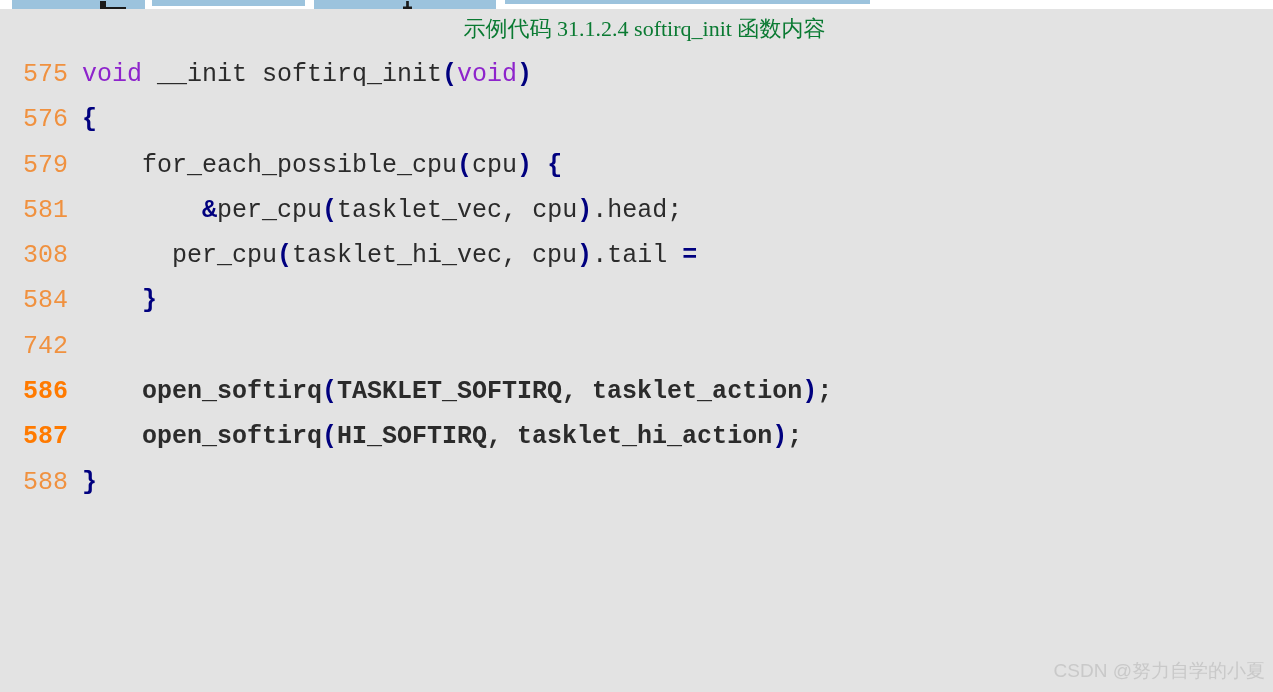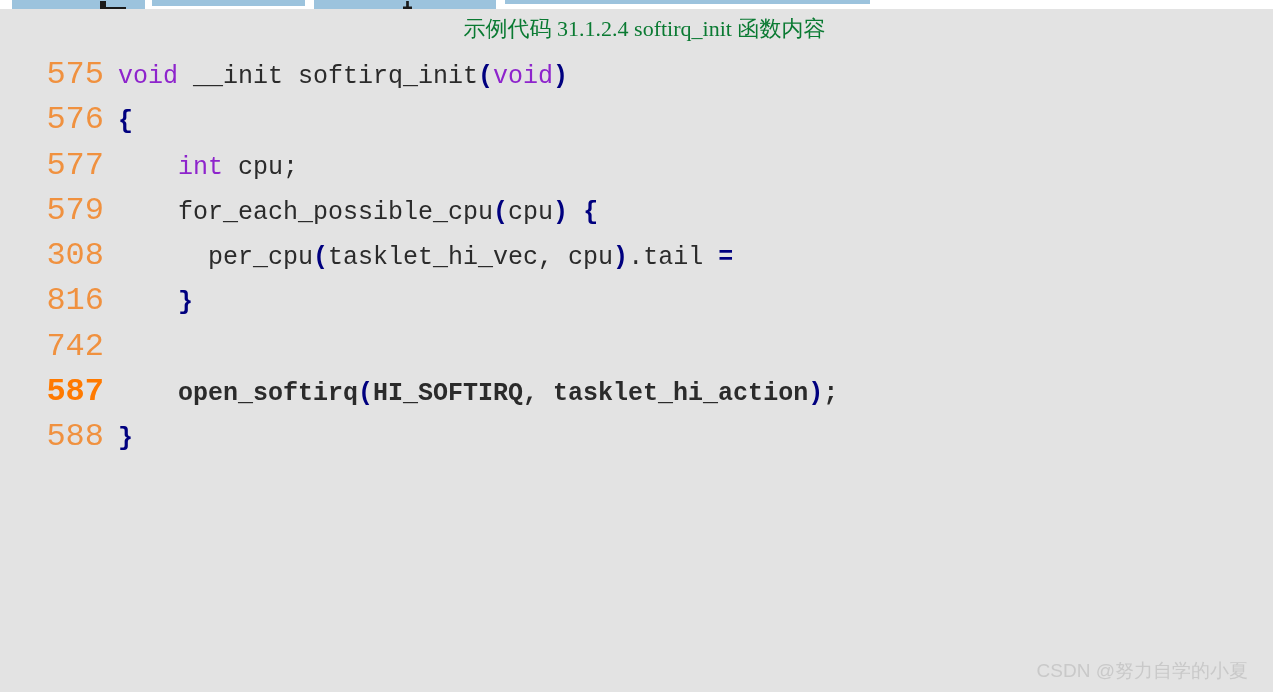--- a/index.html
+++ b/index.html
@@ -78,38 +78,37 @@
     line-height: 45.3px;
     white-space: pre;
     font-size: 25px;
     letter-spacing: 0px;
   }
   .ln {
     display: inline-block;
     width: 68px;
     text-align: right;
     color: #f0913f;
-    font-size: 32px;
-    padding-left: 36px;
+    font-size: 25px;
   }
   .code-line.bold .ln { color: #ff7a00; font-weight: bold; }
   .code-line.bold .src { font-weight: bold; }
   .src {
     display: inline-block;
     padding-left: 14px;
     color: #2b2b2b;
     text-align: center;
   }
   .kw   { color: #8e24cc; }
   .punc { color: #00007f; font-weight: bold; }
 
   
   #watermark {
     position: absolute;
-    right: 25px;
+    right: 8px;
     bottom: 8px;
     font-family: "Liberation Sans", "DejaVu Sans", sans-serif;
     font-size: 19px;
     color: #c9c9c9;
     white-space: nowrap;
   }
 </style>
 </head>
 <body>
 
@@ -121,22 +120,23 @@
   <div class="top-bar" id="top-bar-3"></div>
   <div id="top-bar-glyph-2"></div>
   <div class="top-bar" id="top-bar-4"></div>
 </div>
 
 <div id="caption">示例代码 31.1.2.4 softirq_init 函数内容</div>
 
 <div id="code-block">
     <div class="code-line"><span class="ln">575</span><span class="src"><span class="kw">void</span> __init softirq_init<span class="punc">(</span><span class="kw">void</span><span class="punc">)</span></span></div>
     <div class="code-line"><span class="ln">576</span><span class="src"><span class="punc">{</span></span></div>
-    <div class="code-line"><span class="ln">577</span><span class="src">    <span class="kw">int</span> cpu;</span></div>
     <div class="code-line"><span class="ln">579</span><span class="src">    for_each_possible_cpu<span class="punc">(</span>cpu<span class="punc">)</span> <span class="punc">{</span></span></div>
+    <div class="code-line"><span class="ln">581</span><span class="src">        <span class="punc">&amp;</span>per_cpu<span class="punc">(</span>tasklet_vec, cpu<span class="punc">)</span>.head;</span></div>
     <div class="code-line"><span class="ln">308</span><span class="src">      per_cpu<span class="punc">(</span>tasklet_hi_vec, cpu<span class="punc">)</span>.tail <span class="punc">=</span></span></div>
-    <div class="code-line"><span class="ln">816</span><span class="src">    <span class="punc">}</span></span></div>
+    <div class="code-line"><span class="ln">584</span><span class="src">    <span class="punc">}</span></span></div>
     <div class="code-line"><span class="ln">742</span><span class="src"></span></div>
+    <div class="code-line bold"><span class="ln">586</span><span class="src">    open_softirq<span class="punc">(</span>TASKLET_SOFTIRQ, tasklet_action<span class="punc">)</span>;</span></div>
     <div class="code-line bold"><span class="ln">587</span><span class="src">    open_softirq<span class="punc">(</span>HI_SOFTIRQ, tasklet_hi_action<span class="punc">)</span>;</span></div>
     <div class="code-line"><span class="ln">588</span><span class="src"><span class="punc">}</span></span></div>
   </div>
 
 <div id="watermark">CSDN @努力自学的小夏</div>
 
 </body></html>

